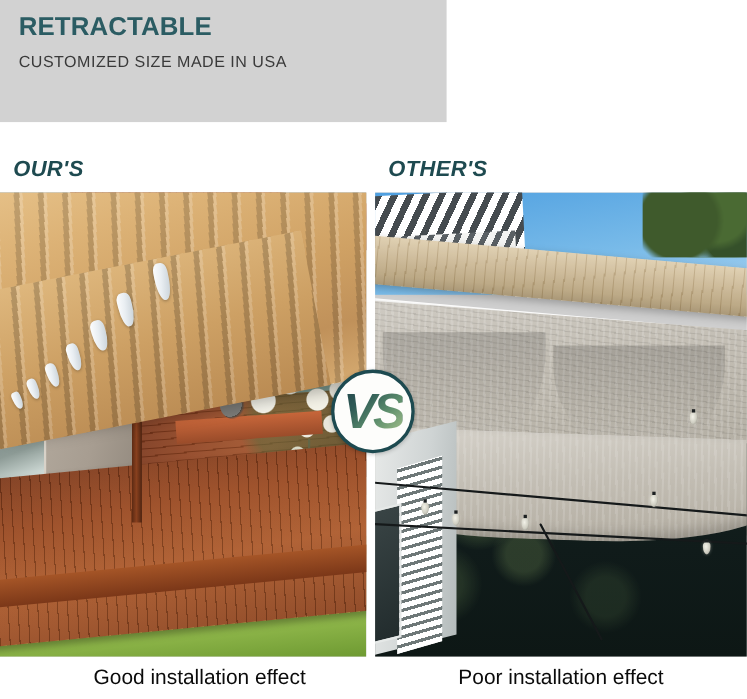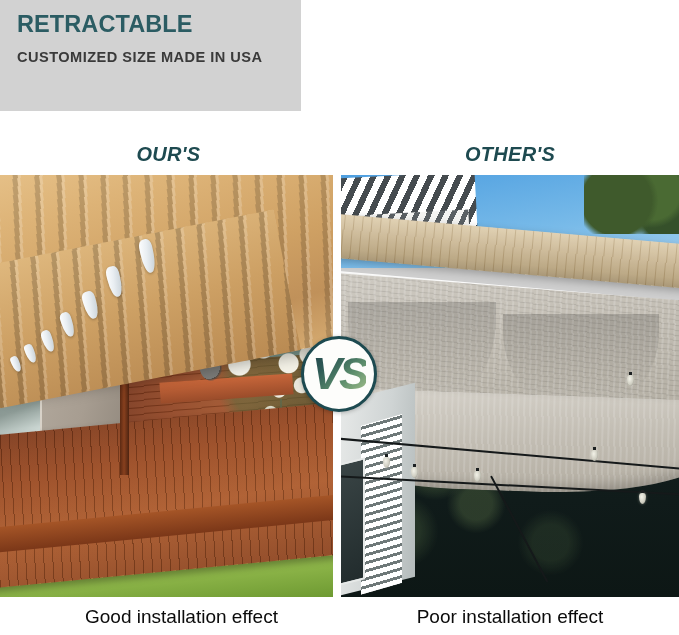--- a/index.html
+++ b/index.html
@@ -14,55 +14,56 @@
     overflow: hidden;
     font-family: "Liberation Sans", sans-serif;
     -webkit-font-smoothing: antialiased;
   }
 
   
   .header-banner {
     position: absolute;
     left: 0;
     top: 0;
-    width: 301px;
+    width: 406px;
     height: 111px;
     background: #d2d2d2;
     box-sizing: border-box;
     padding: 11px 0 0 17px;
   }
   .headline {
     color: #2b5c63;
     font-size: 23.5px;
     font-weight: bold;
     line-height: 1.16;
     letter-spacing: 0.1px;
     white-space: nowrap;
   }
   .headline-line2 { margin-top: 1px; }
   .subline {
     margin-top: 11px;
     color: #3a3a3a;
     font-size: 14.6px;
-    font-weight: bold;
+    font-weight: normal;
     letter-spacing: 0.45px;
     white-space: nowrap;
   }
 
   
   .col-title {
     position: absolute;
     top: 143px;
     font-size: 20px;
     font-weight: bold;
     font-style: italic;
     color: #1e4a50;
     letter-spacing: 0.3px;
-    text-align: center;
+    text-align: left;
     white-space: nowrap;
+    margin-left: 12px;
   }
   .col-title.left  { left: 0;   width: 337px; }
   .col-title.right { left: 341px; width: 338px; }
 
   
   .panel {
     position: absolute;
     top: 175px;
     height: 422px;
     overflow: hidden;

